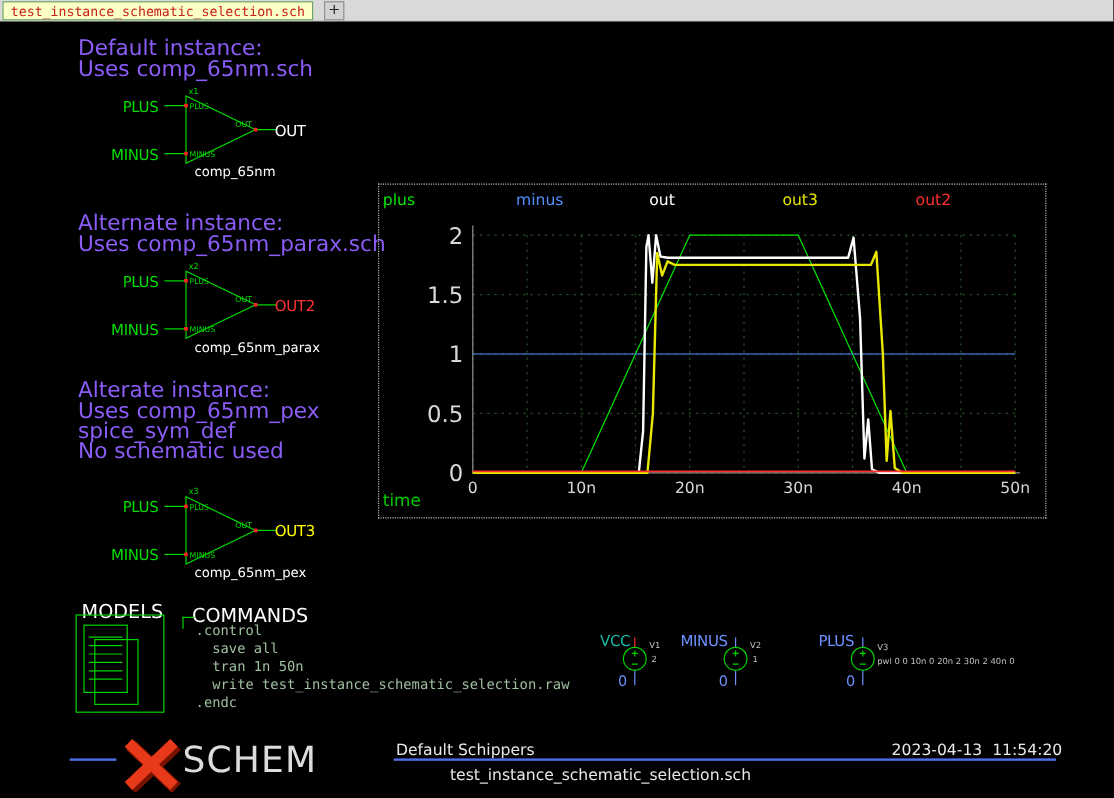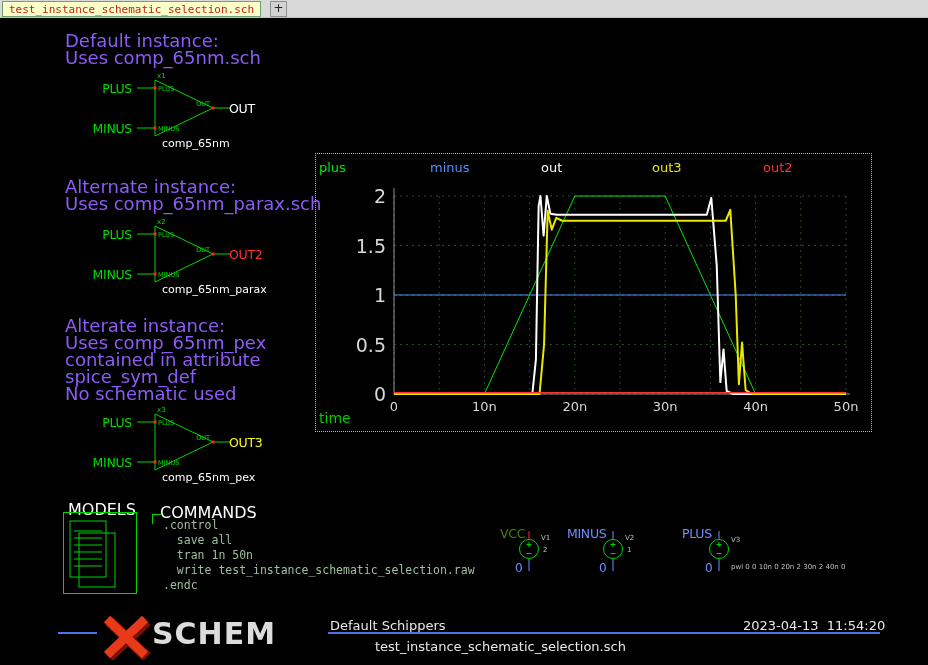--- a/index.html
+++ b/index.html
@@ -41,21 +41,21 @@
   
   #launcher{position:absolute;left:495px;top:429px;width:160px;height:20px}
   #launcher-label{position:absolute;left:49px;top:1px;color:#fff;font-size:13.5px;white-space:nowrap}
   
   .vsrc{position:absolute;width:210px;height:55px}
   .vsrc .tiny{position:absolute;color:#c0c0c0;font-size:7px;white-space:nowrap}
   .gnd0{position:absolute;color:#6f8fff;font-size:12px}
   
   .blue-line{position:absolute;height:2px;background:#4f6fe8}
   #logo-schem{position:absolute;left:152px;top:598px;color:#dcdcdc;font-size:30px;
-              font-weight:bold;letter-spacing:1px}
+              font-weight:normal;letter-spacing:1px}
   .footer-text{position:absolute;color:#e8e8e8;font-size:13px;white-space:pre}
 </style>
 </head>
 <body>
 
 <div id="tabbar">
   <div class="tab">
     <span>test_instance_schematic_selection.sch</span>
   </div>
   <div class="newtab">+</div>
@@ -67,21 +67,20 @@
     <div>Default instance:</div>
     <div>Uses comp_65nm.sch</div>
   </div>
   <div class="abs note" style="left:65px;top:160px">
     <div>Alternate instance:</div>
     <div>Uses comp_65nm_parax.sch</div>
   </div>
   <div class="abs note" style="left:65px;top:299px">
     <div>Alterate instance:</div>
     <div>Uses comp_65nm_pex</div>
-    <div>contained in attribute</div>
     <div>spice_sym_def</div>
     <div>No schematic used</div>
   </div>
 
   <div class="inst" style="left:90px;top:52px">
     <span class="netlabel grn" style="right:168px;top:11px">PLUS</span>
     <span class="netlabel grn" style="right:168px;top:51px">MINUS</span>
     <svg style="left:45px;top:0" width="100" height="76" viewBox="0 0 100 76">
       <polygon class="sym-line" points="20,10 20,66 78,38"></polygon>
       <line class="sym-line" x1="2" y1="18" x2="20" y2="18"></line>
@@ -203,21 +202,21 @@
         <polyline points="78,141 530,141" fill="none" stroke="#4f8fff" stroke-width="1" stroke-linejoin="round"></polyline>
         <polyline points="78,240 216.31199999999998,240 219.928,205.35 222.64000000000001,51.900000000000006 224.448,42 227.612,81.6 230.77599999999998,42 234.39200000000002,59.81999999999999 240.72,60.81 390.78400000000005,60.81 395.30400000000003,43.97999999999999 400.728,111.29999999999998 404.344,228.12 407.50800000000004,195.45 410.67199999999997,237.03 417,240 530,240" fill="none" stroke="#ffffff" stroke-width="2" stroke-linejoin="round"></polyline>
         <polyline points="78,240 223.544,240 228.06400000000002,190.5 231.68,56.849999999999994 235.748,75.66 240.268,63.78 246.14400000000003,66.75 409.76800000000003,66.75 414.28800000000007,55.859999999999985 419.71199999999993,141 422.87600000000003,230.1 426.04,188.51999999999998 429.656,236.04 435.98400000000004,240 530,240" fill="none" stroke="#e8e800" stroke-width="2" stroke-linejoin="round"></polyline>
         <polyline points="78,238.812 530,238.812" fill="none" stroke="#ff3030" stroke-width="1.5" stroke-linejoin="round"></polyline>
       </svg>
     <span id="time-label">time</span>
   </div>
 
 
   <div class="vsrc" style="left:495px;top:505px">
-    <span class="netlabel" style="left: 5px; top: 3px; color: #4d7c0f;">VCC</span>
+    <span class="netlabel" style="left: 5px; top: 3px; color: #14b8a6;">VCC</span>
     <svg style="position:absolute;left:19px;top:8px" width="40" height="46" viewBox="0 0 40 46">
       <line x1="15" y1="0" x2="15" y2="8.5" stroke="#ff2a2a"></line>
       <line x1="15" y1="27.5" x2="15" y2="40" stroke="#6f8fff"></line>
       <circle cx="15" cy="18" r="9.5" fill="none" stroke="#00d500"></circle>
       <line x1="12.5" y1="13.5" x2="17.5" y2="13.5" stroke="#00d500"></line>
       <line x1="15" y1="11" x2="15" y2="16" stroke="#00d500"></line>
       <line x1="12.5" y1="22.5" x2="17.5" y2="22.5" stroke="#00d500"></line>
     </svg>
     <span class="tiny" style="left:46px;top:11px">V1</span>
     <span class="tiny" style="left:48px;top:23px">2</span>
@@ -243,21 +242,21 @@
     <span class="netlabel" style="left: 1px; top: 3px; color: rgb(111, 143, 255);">PLUS</span>
     <svg style="position:absolute;left:23px;top:8px" width="40" height="46" viewBox="0 0 40 46">
       <line x1="15" y1="0" x2="15" y2="8.5" stroke="#6f8fff"></line>
       <line x1="15" y1="27.5" x2="15" y2="40" stroke="#6f8fff"></line>
       <circle cx="15" cy="18" r="9.5" fill="none" stroke="#00d500"></circle>
       <line x1="12.5" y1="13.5" x2="17.5" y2="13.5" stroke="#00d500"></line>
       <line x1="15" y1="11" x2="15" y2="16" stroke="#00d500"></line>
       <line x1="12.5" y1="22.5" x2="17.5" y2="22.5" stroke="#00d500"></line>
     </svg>
     <span class="tiny" style="left:50px;top:13px">V3</span>
-    <span class="tiny" style="left:50px;top:40px">pwl 0 0 10n 0 20n 2 30n 2 40n 0</span>
+    <span class="tiny" style="left:50px;top:24px">pwl 0 0 10n 0 20n 2 30n 2 40n 0</span>
     <span class="gnd0" style="left:24px;top:38px">0</span>
   </div>
 
   <div class="blue-line" style="left:58px;top:614px;width:39px"></div>
   <svg class="abs" style="left:100px;top:596px" width="52" height="46" viewBox="0 0 52 46">
     <line x1="9" y1="7" x2="47" y2="43" stroke="#7a1200" stroke-width="11"></line>
     <line x1="47" y1="7" x2="9" y2="43" stroke="#7a1200" stroke-width="11"></line>
     <line x1="7" y1="5" x2="45" y2="41" stroke="#e8391a" stroke-width="9"></line>
     <line x1="45" y1="5" x2="7" y2="41" stroke="#e8391a" stroke-width="9"></line>
   </svg>

